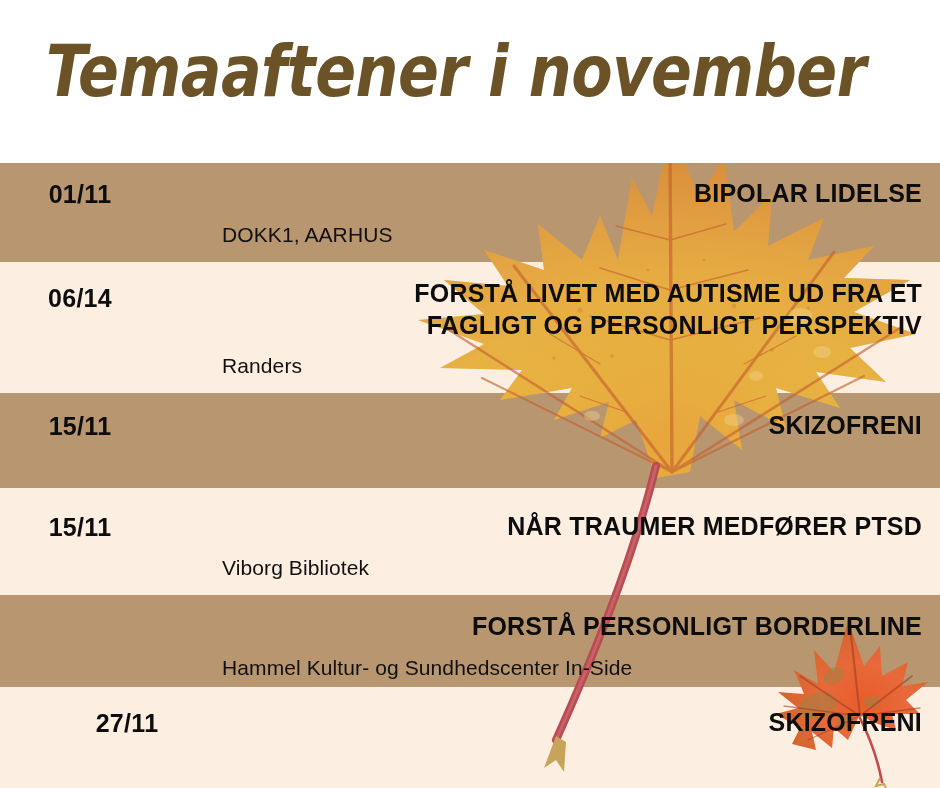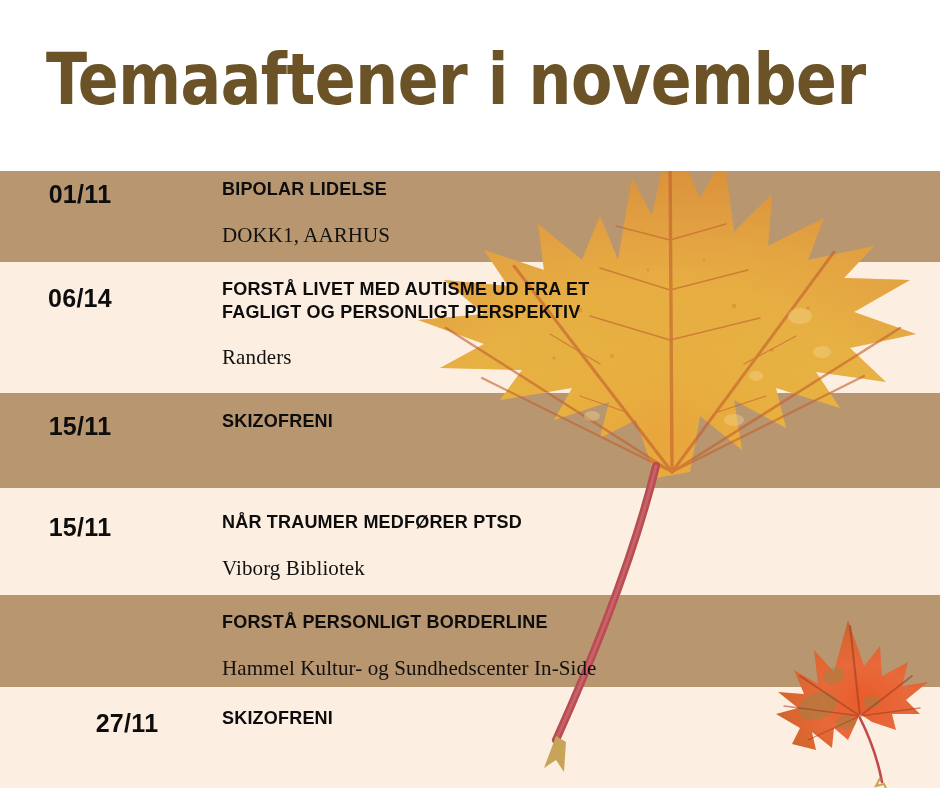--- a/index.html
+++ b/index.html
@@ -17,25 +17,26 @@
     position: relative;
     width: 940px;
     height: 788px;
     background: #ffffff;
     overflow: hidden;
   }
 
   
   #title-area {
     position: absolute;
-    left: 0; top: 16px;
+    left: 0; top: 8px;
     width: 940px;
     height: 155px;
     background: #ffffff;
     z-index: 5;
+    font-style: italic;
   }
   #poster-title {
     position: absolute;
     left: 46px;
     top: 24px;
     font-family: "DejaVu Sans Condensed", "Liberation Sans Narrow", "Liberation Sans", sans-serif;
     font-size: 72px;
     font-weight: 700;
     letter-spacing: -0.5px;
     color: #6B5327;
@@ -85,35 +86,35 @@
     font-weight: 700;
     color: #0d0d0d;
     letter-spacing: 0.3px;
   }
   .row-body {
     position: absolute;
     left: 222px;
     width: 700px;
   }
   .row-title {
-    font-size: 18px;
+    font-size: 25px;
     font-weight: 700;
     color: #0d0d0d;
     letter-spacing: 0.2px;
     line-height: 1.26;
     white-space: pre-line;
+    text-align: right;
   }
   .row-venue {
     font-size: 21px;
     font-weight: 400;
     color: #111111;
     letter-spacing: 0.1px;
     line-height: 1.3;
-    margin-top: 21px;
-    font-family: Liberation Serif, serif;
+    margin-top: 11px;
   }
 
   
   #leaf-layer {
     position: absolute;
     left: 0; top: 0;
     width: 940px;
     height: 788px;
     z-index: 3;
     pointer-events: none;

